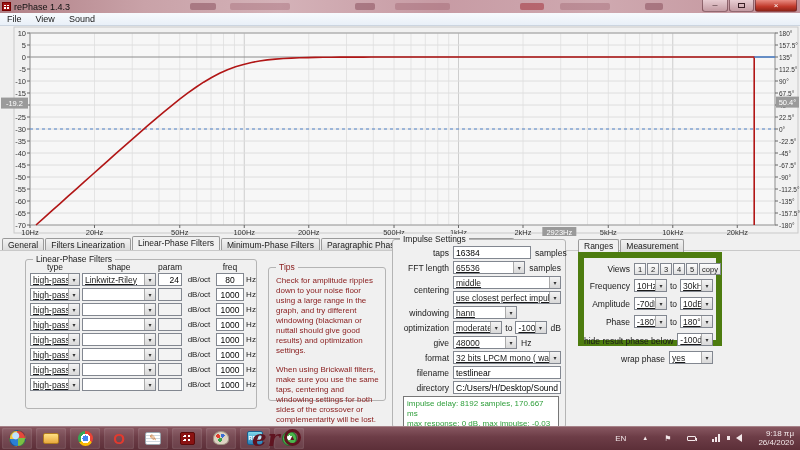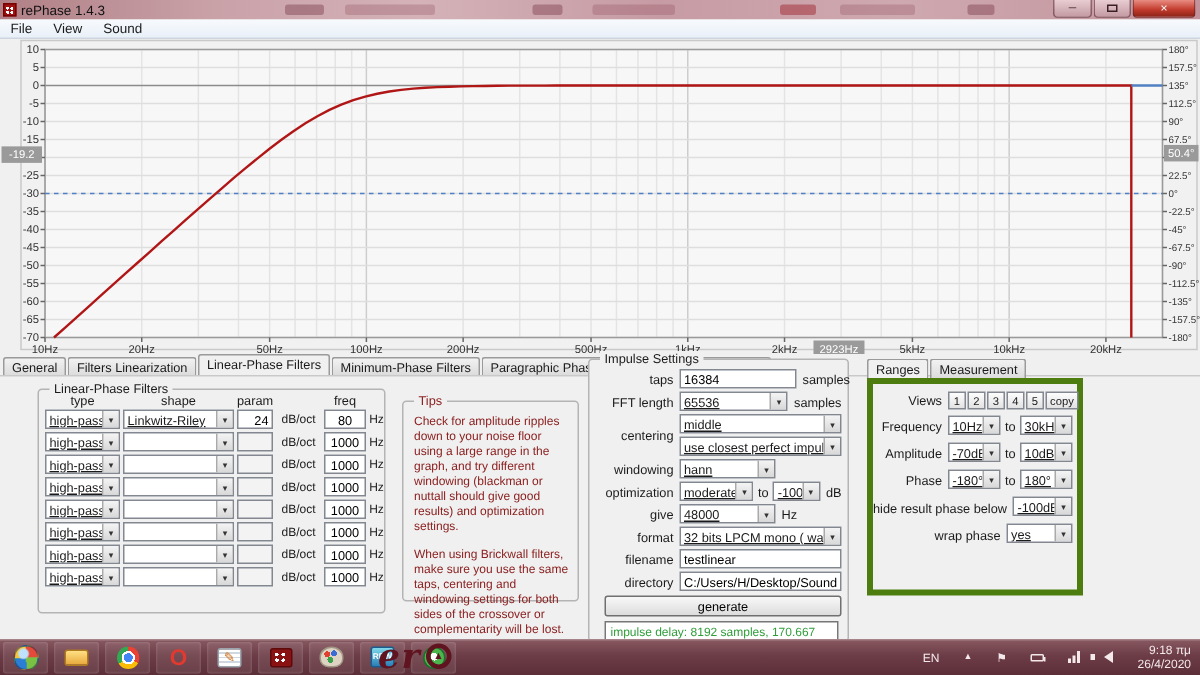--- a/index.html
+++ b/index.html
@@ -77,22 +77,22 @@
     border:1px solid #707070;border-radius:2px;background:linear-gradient(#f8f8f8,#ddd);
     font-size:8.5px;font-family:"Liberation Sans",sans-serif;}
   .status-box{margin:0 6px 0 10px;border:1px solid #777;background:#fff;padding:2px 3px;
     font-size:8px;line-height:10px;color:#2e9e3a;}
 
   
   .rtabs{position:absolute;left:578px;top:-12px;height:13px;display:flex;align-items:flex-end;}
   .rtab{font-size:8.5px;padding:1px 5px;border:1px solid #9a9a9a;border-bottom:none;
     background:linear-gradient(#f2f2f2,#dcdcdc);border-radius:2px 2px 0 0;margin-right:1px;}
   .rtab.active{background:#f0f0f0;}
-  #ranges-panel{position:absolute;left:578px;top:1px;width:144px;height:145px;
-    border:4px solid #4d7c0f;background:#f0f0f0;padding-top:4px;}
+  #ranges-panel{position:absolute;left:578px;top:1px;width:144px;height:94px;
+    border:6px solid #4d7c0f;background:#f0f0f0;padding-top:4px;}
   .vrow{display:flex;align-items:center;margin:1px 3px 4px 0;}
   .vlabel{width:46px;text-align:right;font-size:8.5px;margin-right:4px;flex:none;}
   .vbtn{width:12px;height:12px;border:1px solid #828790;background:linear-gradient(#fdfdfd,#e2e2e2);
     font-size:7.5px;display:flex;align-items:center;justify-content:center;margin-right:1px;}
   .vbtn.copy{width:22px;}
   .rrow{display:flex;align-items:center;margin:0 3px 5px 0;}
   .to-word{font-size:8.5px;margin:0 3px;}
   .rrow-single{display:flex;align-items:flex-end;justify-content:flex-end;margin:0 3px 5px 0;}
   .rlabel-long{font-size:8.5px;margin-right:4px;white-space:nowrap;}
 
@@ -540,21 +540,20 @@
           </span>
       </div>
       <div class="irow">
         <span class="ilabel">filename</span>
         <input class="tin" style="width: 108px;" value="testlinear">
       </div>
       <div class="irow">
         <span class="ilabel">directory</span>
         <input class="tin" style="width: 108px;" value="C:/Users/H/Desktop/Sound Files">
       </div>
-      <button class="gen-btn">generate</button>
       <div class="status-box" id="status-box">
           <div>impulse delay: 8192 samples, 170.667 ms</div>
           <div>max response: 0 dB, max impulse: -0.03 dB</div>
         </div>
     </div>
 
     <div class="rtabs" id="rtabs">
         <span class="rtab active">Ranges</span>
         <span class="rtab">Measurement</span>
       </div>

